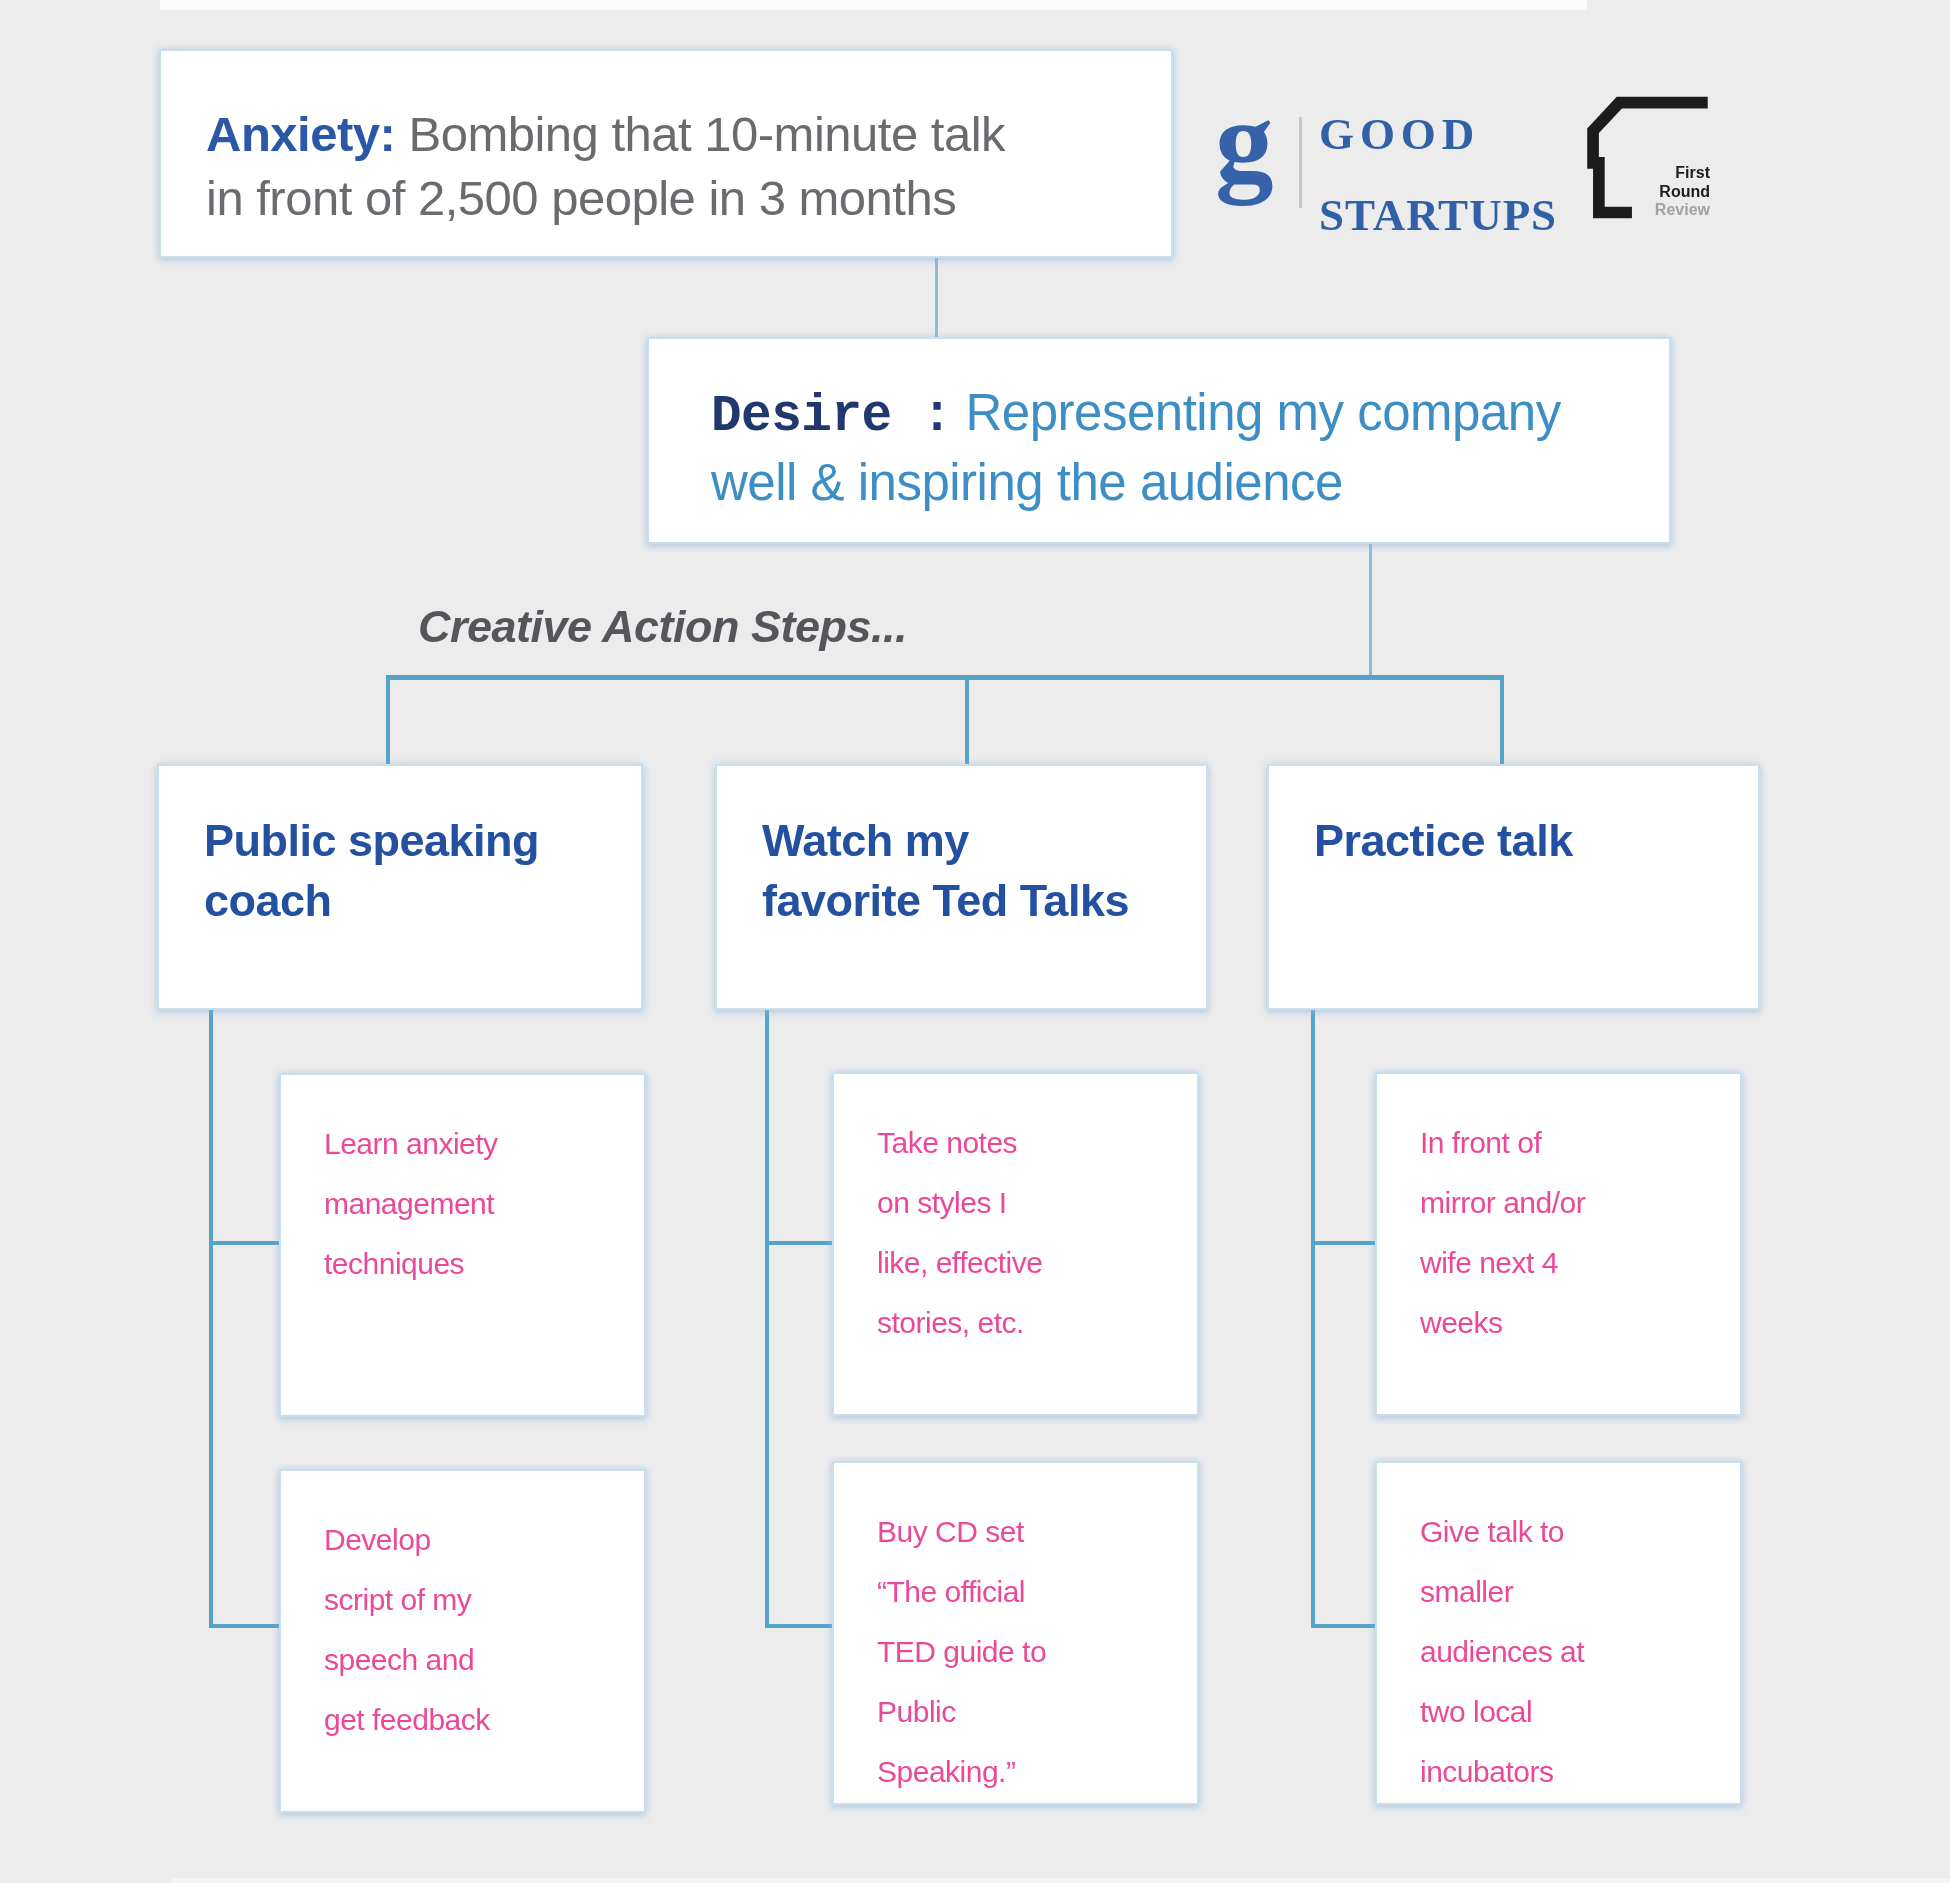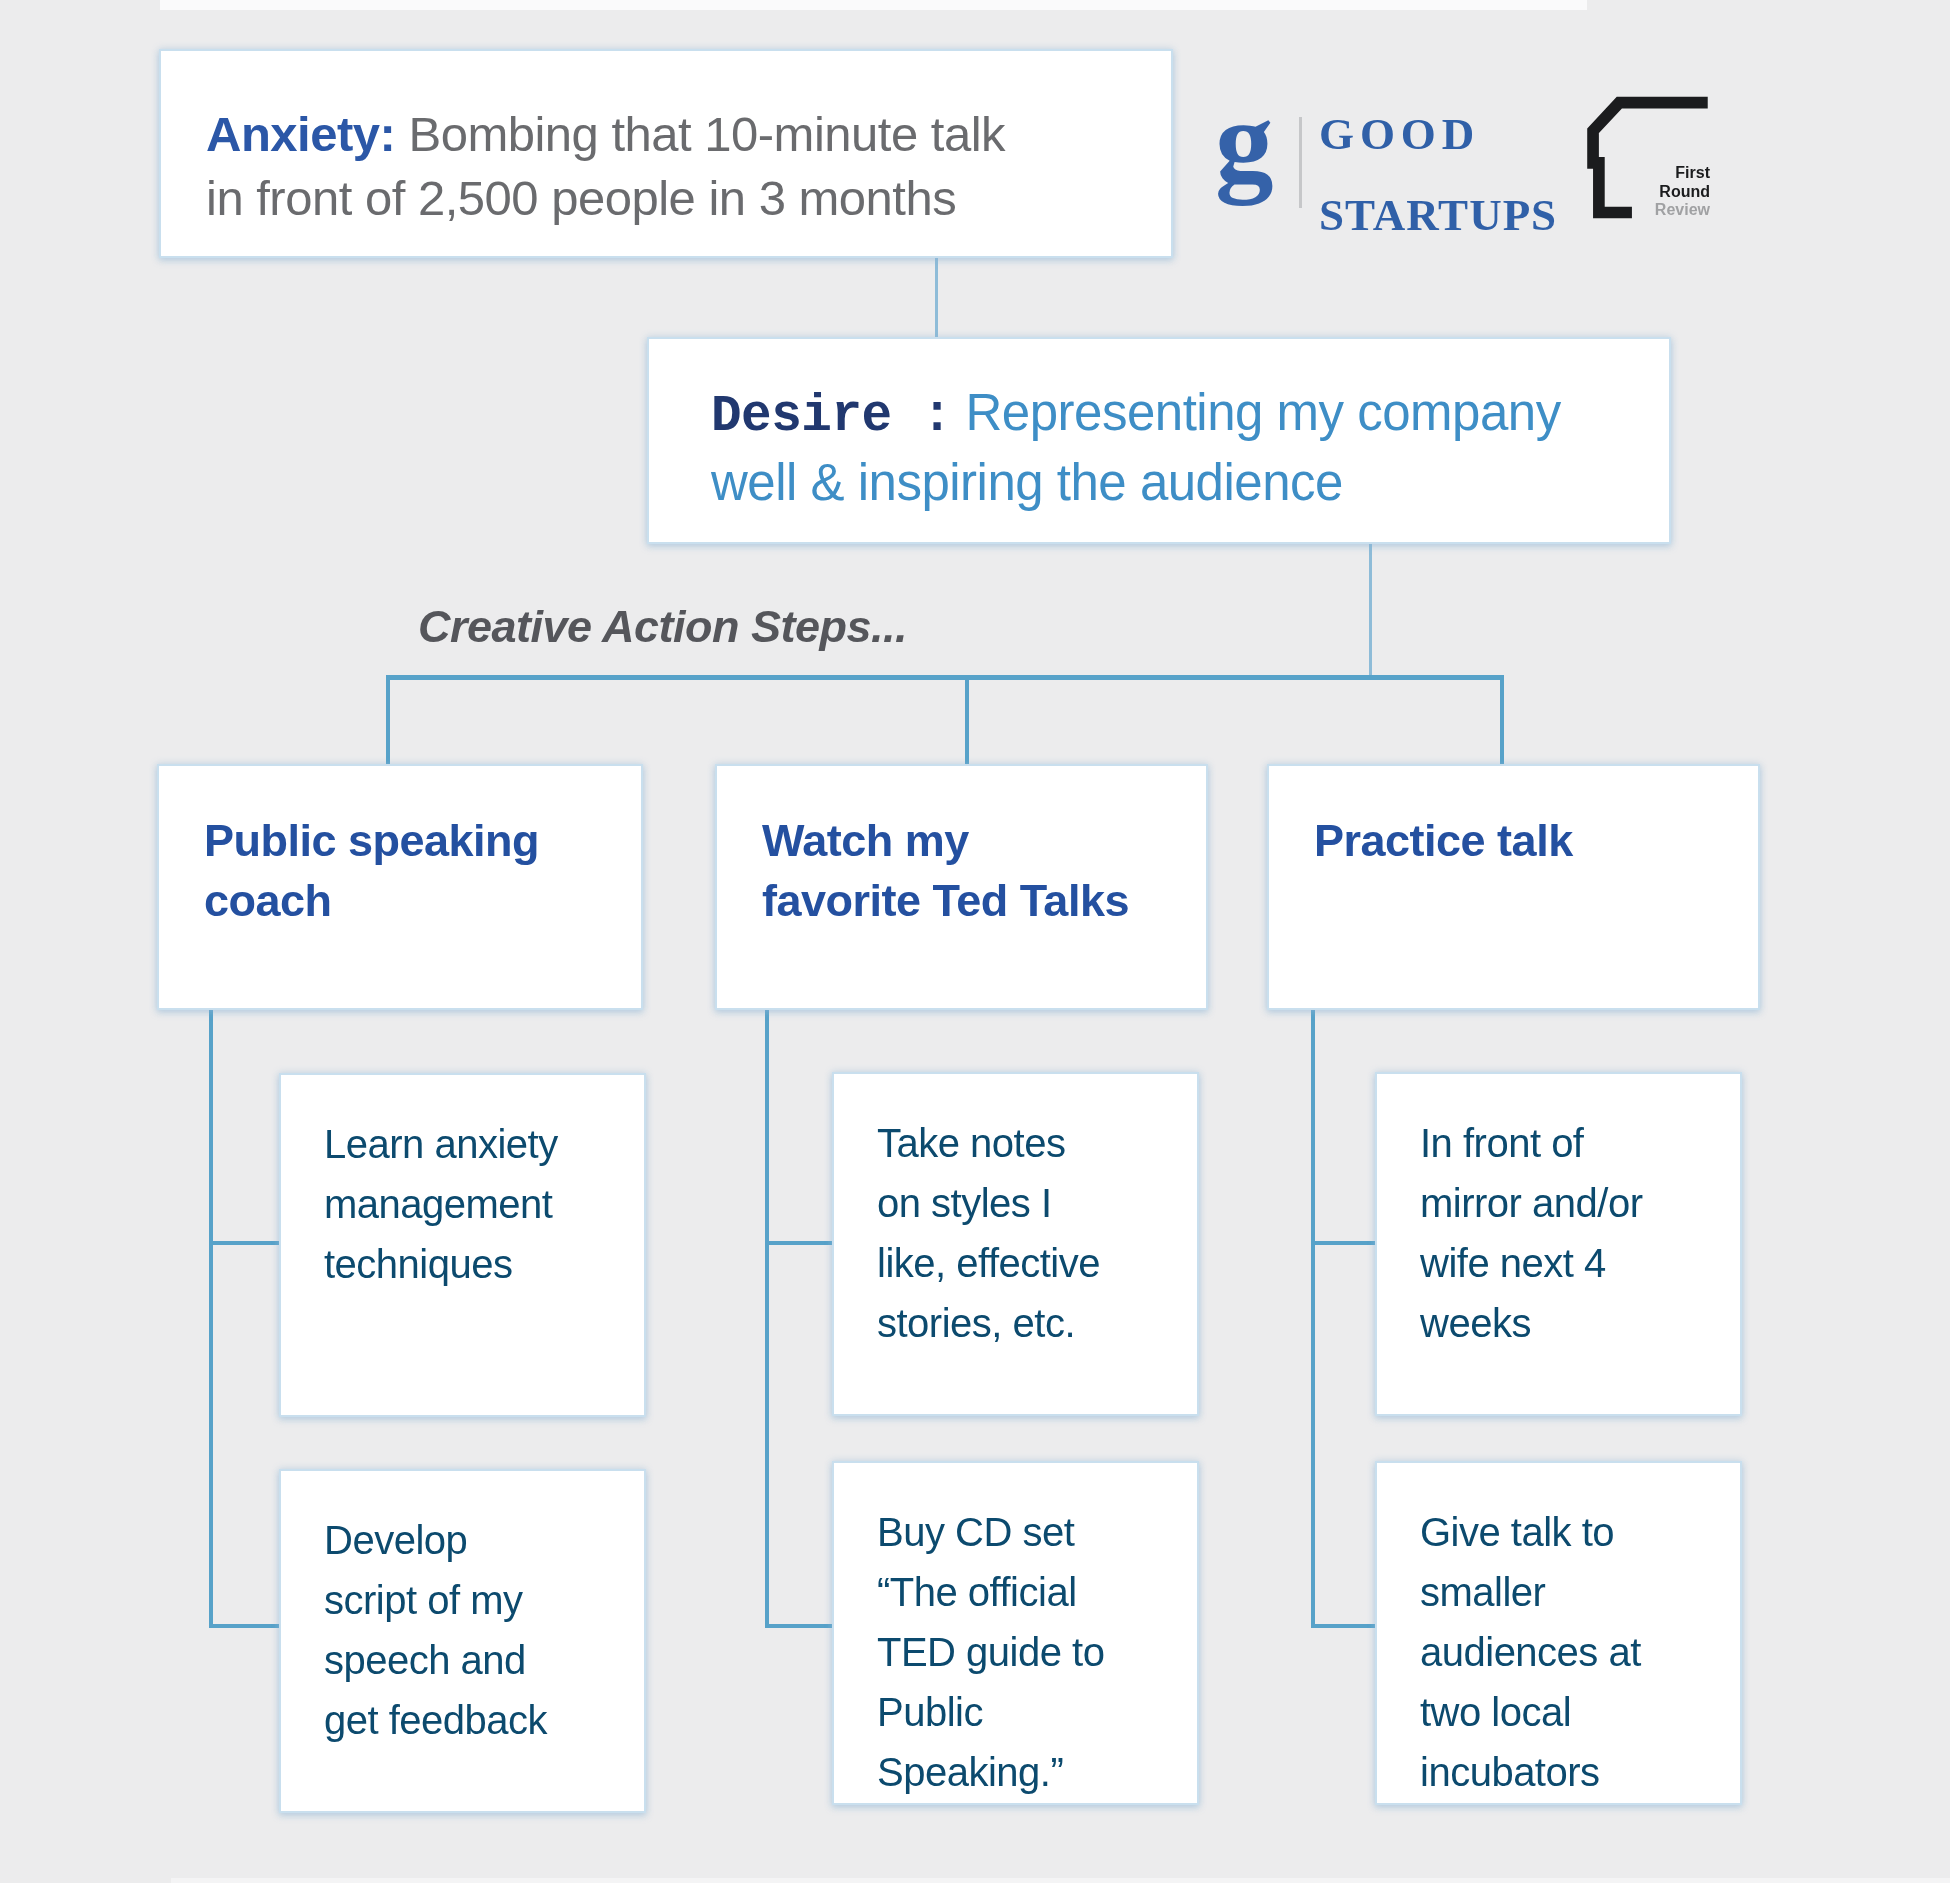--- a/index.html
+++ b/index.html
@@ -32,22 +32,22 @@
     font-style:italic;color:#55565b;letter-spacing:-0.5px;margin-left:7px;}
 
   
   .main-box{top:764px;height:246px;padding:45px 19.5px 0 45px;font-size:45px;line-height:60px;
     font-weight:bold;color:#2450a0;letter-spacing:-0.5px;}
   .main-box-1{left:157px;width:486px;}
   .main-box-2{left:715px;width:493px;}
   .main-box-3{left:1267px;width:493px;}
 
   
-  .step-box{width:367px;height:344px;padding:39px 19.5px 0 43px;font-size:40px;line-height:60px;
-    color:#0c4a6e;letter-spacing:-0.5px;}
+  .step-box{width:367px;height:344px;padding:39px 19.5px 0 43px;font-size:30px;line-height:60px;
+    color:#ec4899;letter-spacing:-0.5px;}
   .step-1-1{left:279px;top:1073px;}
   .step-1-2{left:279px;top:1461px;margin-top:8px;}
   .step-2-1{left:832px;top:1072px;}
   .step-2-2{left:832px;top:1461px;}
   .step-3-1{left:1375px;top:1072px;}
   .step-3-2{left:1375px;top:1461px;}
 
   
   .gs-monogram{position:absolute;left:1215px;top:82px;font-family:"Liberation Serif",serif;
     font-weight:bold;font-size:117px;line-height:117px;color:#3562a9;}

